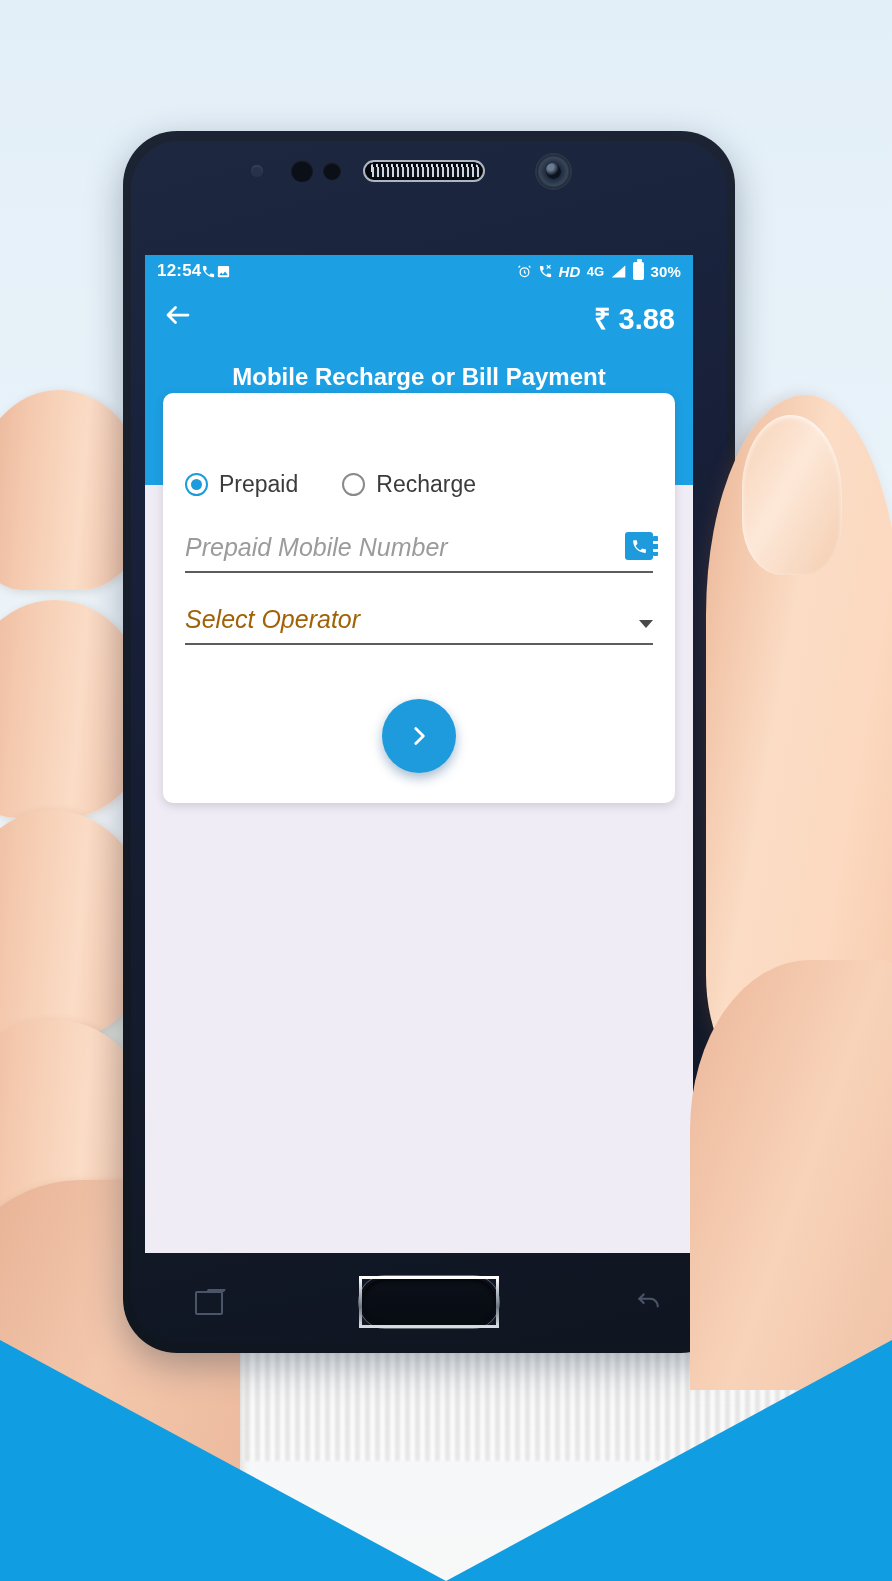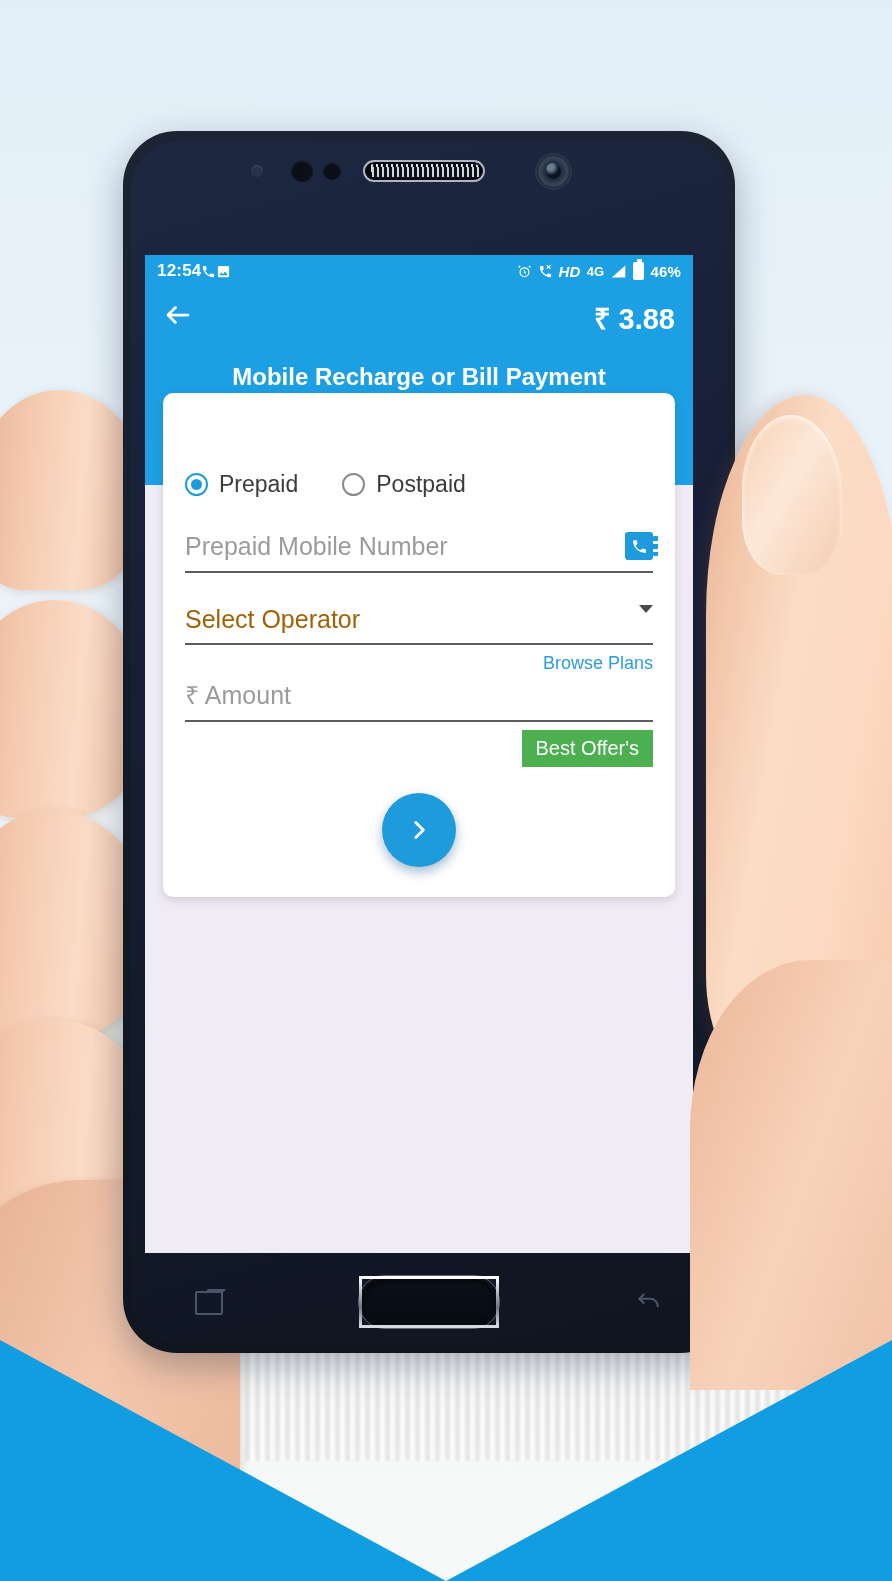--- a/index.html
+++ b/index.html
@@ -155,21 +155,21 @@
     box-shadow:0 3px 10px rgba(60,50,80,.18);
     padding:78px 22px 22px;
   }
 
   .radio-row{display:flex;gap:44px;margin-bottom:30px;}
   .radio{display:flex;align-items:center;gap:11px;font-size:23px;color:#3b3b3b;}
   .rb{width:23px;height:23px;border-radius:50%;border:2px solid #8a8a8a;position:relative;flex:none;}
   .rb.on{border-color:#1d9bdd;}
   .rb.on:after{content:"";position:absolute;left:4px;top:4px;width:11px;height:11px;border-radius:50%;background:#1d9bdd;}
 
-  .field{position:relative;border-bottom:2px solid #5d5d5d;padding:4px 0 9px;margin-bottom:28px;display:flex;}
+  .field{position:relative;border-bottom:2px solid #5d5d5d;padding:4px 0 9px;margin-bottom:28px;display:flex;align-items:flex-end;font-style:italic;}
   .field .ph{font-size:25px;color:#9b9b9b;}
   .field .val{font-size:25px;color:#a16207;}
   #contacts-btn{margin-left:auto;margin-bottom:2px;}
   #cbook{
     width:28px;height:28px;background:#1d9bdd;border-radius:3px;position:relative;
     display:flex;align-items:center;justify-content:center;
   }
   #cbook:after{
     content:"";position:absolute;right:-5px;top:4px;width:5px;height:20px;
     background:repeating-linear-gradient(180deg,#1d9bdd 0 5px,transparent 5px 8px);
@@ -268,21 +268,21 @@
             </svg>
         </span>
         <span class="hd">HD</span>
         <span class="g4">4G</span>
         <span class="sb-ico">
           <svg width="17" height="15" viewBox="0 0 20 16" fill="#fff">
               <path d="M18 1v14H2z"></path>
             </svg>
         </span>
         <span class="bat"></span>
-        <span>46%</span>
+        <span>30%</span>
       </div>
     </div>
 
     <div id="appbar">
       <span>
         <svg width="30" height="30" viewBox="0 0 24 24" fill="none" stroke="#fff" stroke-width="2.2" stroke-linecap="round" stroke-linejoin="round">
             <path d="M20 12H4M10 6l-6 6 6 6"></path>
           </svg>
       </span>
       <span id="balance">₹ 3.88</span>
@@ -295,47 +295,40 @@
 
     <div id="card">
 
       <div class="radio-row">
         <div class="radio">
           <span class="rb on"></span>
           <span>Prepaid</span>
         </div>
         <div class="radio">
           <span class="rb"></span>
-          <span>Postpaid</span>
+          <span>Recharge</span>
         </div>
       </div>
 
       <div class="field">
         <span class="ph">Prepaid Mobile Number</span>
         <span id="contacts-btn">
           <span id="cbook">
             <svg width="17" height="17" viewBox="0 0 24 24" fill="#fff">
                 <path d="M6.6 10.8c1.4 2.8 3.8 5.1 6.6 6.6l2.2-2.2c.3-.3.7-.4 1-.2 1.1.4 2.3.6 3.6.6.6 0 1 .4 1 1V20c0 .6-.4 1-1 1C10.6 21 3 13.4 3 4c0-.6.4-1 1-1h3.5c.6 0 1 .4 1 1 0 1.2.2 2.4.6 3.6.1.3 0 .7-.2 1l-2.3 2.2z"></path>
               </svg>
           </span>
         </span>
       </div>
 
       <div class="field">
         <span class="val">Select Operator</span>
         <span class="caret"></span>
       </div>
 
-      <div id="amount-wrap">
-        <span id="browse-plans">Browse Plans</span>
-        <div class="field" style="margin-bottom:0;">
-          <span class="ph">₹ Amount</span>
-        </div>
-        <span id="best-offer">Best Offer's</span>
-      </div>
 
       <div id="fab-row">
         <span id="fab">
           <svg viewBox="0 0 24 24" fill="none" stroke="#fff" stroke-width="2.6" stroke-linecap="round" stroke-linejoin="round">
               <path d="M9 5l7 7-7 7"></path>
             </svg>
         </span>
       </div>
 
     </div>

